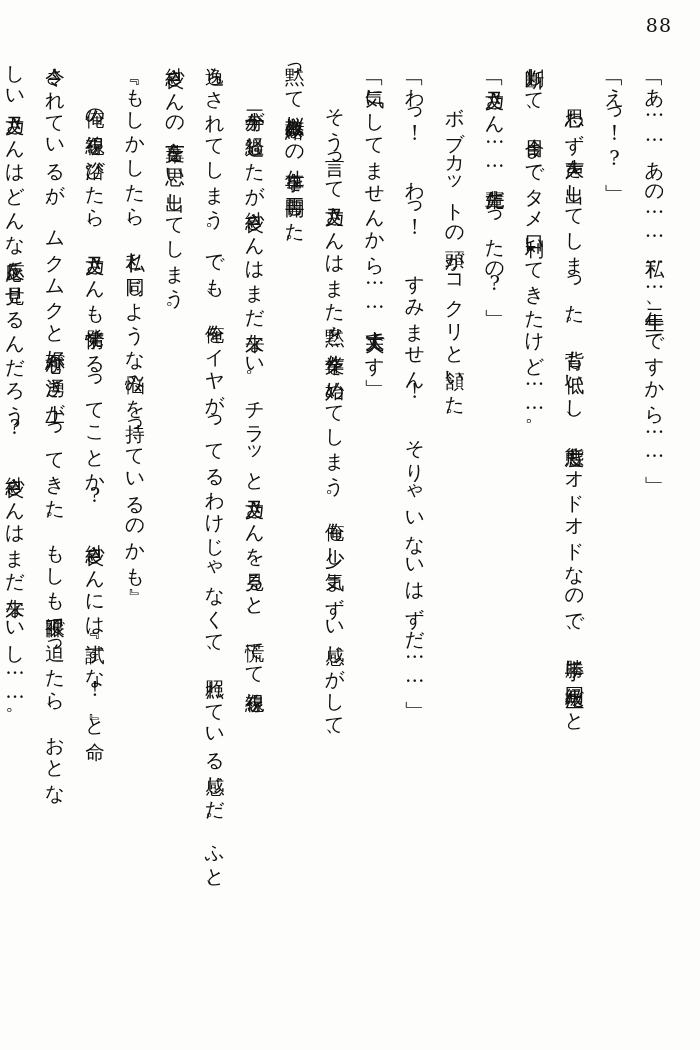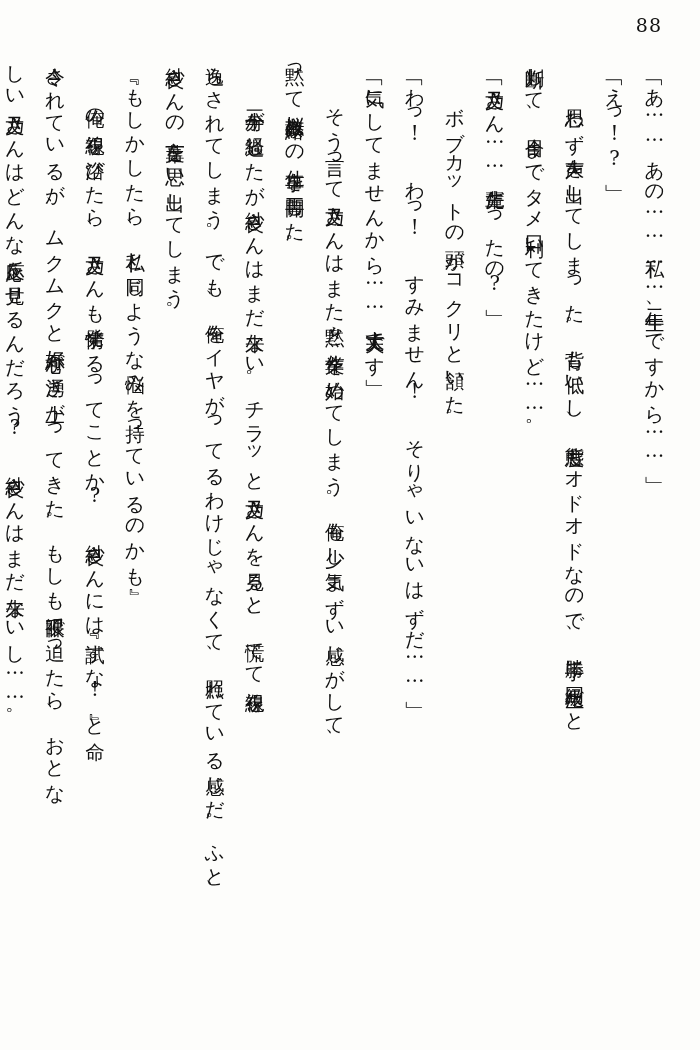--- a/index.html
+++ b/index.html
@@ -15,21 +15,21 @@
     position: relative;
     width: 700px;
     height: 1050px;
     background: #fdfdfb;
     overflow: hidden;
     box-sizing: border-box;
   }
   .page-number {
     position: absolute;
     top: 14px;
-    right: 38px;
+    right: 28px;
     font-size: 19px;
     font-family: "DejaVu Serif", "Liberation Serif", serif;
     letter-spacing: 1px;
     color: #111;
   }
   .body-text {
     position: absolute;
     top: 52px;
     right: 26px;
     left: 26px;

